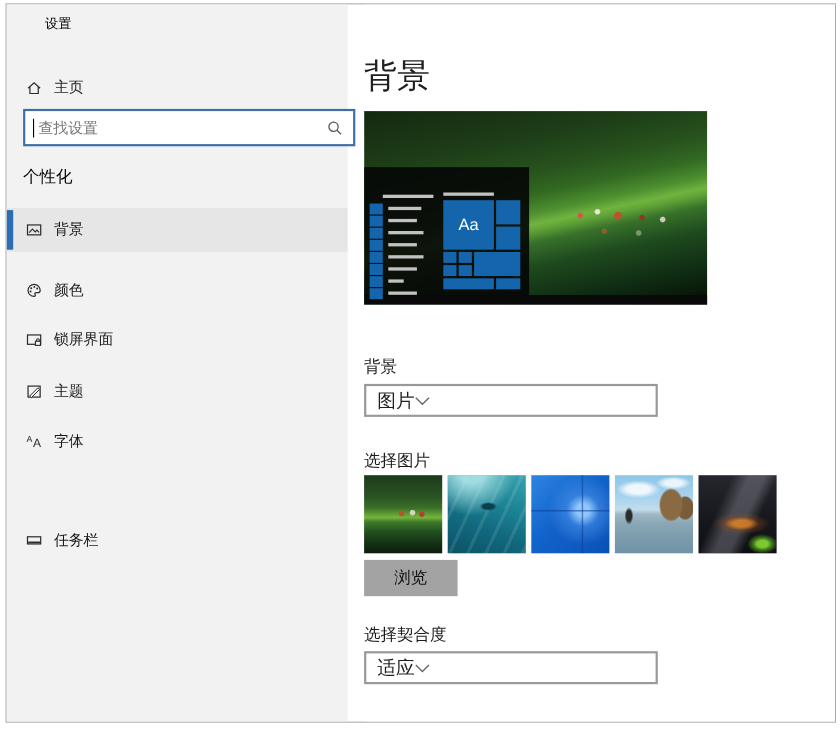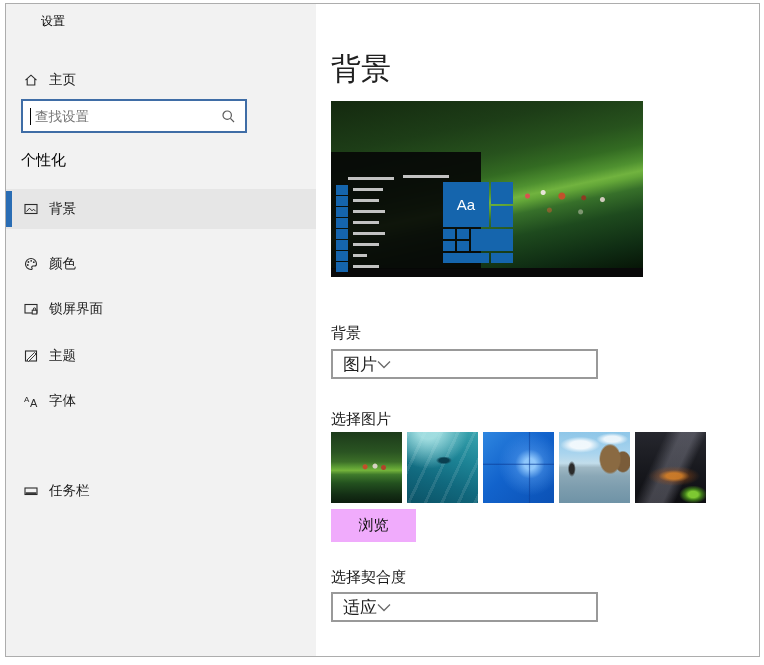--- a/index.html
+++ b/index.html
@@ -10,21 +10,21 @@
   .window { position:absolute; left:5px; top:3px; width:755px; height:654px;
             background:#fff; border:1px solid #adadad; overflow:hidden; }
 
   
   .sidebar { position:absolute; left:0; top:0; width:310px; height:100%;
              background:#f2f2f2; }
   .app-title { position:absolute; left:15px; top:9px; font-size:12px; color:#000;margin-left:20px; }
   .home-row { position:absolute; left:0; top:57px; width:310px; height:38px;
               display:flex; align-items:center; padding-left:17px; cursor:default; }
   .home-row .lbl { margin-left:10px; font-size:13.5px; }
-  .searchbox { position:absolute; left:15px; top:95px; width:226px; height:34px;
+  .searchbox { position:absolute; left:15px; top:95px; width:302px; height:34px;
                background:#fff; border:2px solid #3f6da6; display:flex; align-items:center; }
   .caret-bar { width:1px; height:17px; background:#000; margin-left:7px; }
   .searchbox input { flex:1; border:none; outline:none; background:transparent;
                      font-size:13.5px; padding:0 4px; color:#222;
                      font-family:"Liberation Sans","DejaVu Sans",sans-serif; }
   .searchbox input::placeholder { color:#757575; opacity:1; }
   .searchbox svg { margin-right:9px; flex:none; }
   .section-header { position:absolute; left:15px; top:147px; font-size:15px; font-weight:normal; color:#000; }
 
   .navrow { position:absolute; left:0; width:310px; height:40px; display:flex;
@@ -53,21 +53,21 @@
       radial-gradient(circle at 74% 54%, #c0522b 0 3px, rgba(0,0,0,0) 4px),
       radial-gradient(circle at 81% 55%, #8c3b22 0 2px, rgba(0,0,0,0) 3px),
       radial-gradient(circle at 87% 56%, #d0cabc 0 2px, rgba(0,0,0,0) 3px),
       radial-gradient(circle at 70% 62%, rgba(200,90,50,.55) 0 2px, rgba(0,0,0,0) 3px),
       radial-gradient(circle at 80% 63%, rgba(225,220,205,.45) 0 2px, rgba(0,0,0,0) 3px),
       linear-gradient(168deg,#14290f 0%,#1d3d17 22%,#27521d 36%,#336b22 45%,#4f9130 52%,#71b33f 56%,#63a638 58%,#37702a 63%,#1e4a1e 72%,#0f2c13 86%,#071607 96%,#030803 100%); }
   .startmenu { position:absolute; left:0; top:51px; width:150px; height:117px;
                background:rgba(6,8,6,0.92); }
   .sm-line { position:absolute; height:3px; background:#c2c2c2; }
   .sm-sq { position:absolute; left:5px; width:12px; height:10px; background:#1565ad; }
-  .tile { position:absolute; background:#1565ad;margin-left:40px; }
+  .tile { position:absolute; background:#1565ad; }
   .tile-aa { left:72px; top:30px; width:46px; height:45px; display:flex;
              align-items:center; justify-content:center; color:#fff; font-size:15px; }
 
   .field-label { position:absolute; left:0; font-size:15px; color:#1b1b1b; }
   .dropdown { position:absolute; left:0; width:267px; height:30px; background:#fff;
               border:2px solid #999; display:flex; align-items:center;
               justify-content:flex-start; padding:0 10px; font-size:17px; cursor:default; }
 
   .thumb { position:absolute; top:428px; width:71px; height:71px; cursor:pointer; }
   .thumb1 { left:0;
@@ -97,21 +97,21 @@
       radial-gradient(ellipse 16px 6px at 75% 10%, rgba(255,255,255,.8) 0 50%, rgba(0,0,0,0) 100%),
       linear-gradient(180deg,#8ec6e8 0%,#a9d4ee 30%,#c2ddeb 44%,#9fb8c4 50%,#8aa7b6 62%,#7d9dae 78%,#6f93a6 100%); }
   .thumb5 { left:304px;
     background-image:
       radial-gradient(ellipse 14px 9px at 82% 88%, #7ec832 0 35%, #3f7a1a 60%, rgba(0,0,0,0) 100%),
       radial-gradient(ellipse 26px 10px at 55% 62%, rgba(223,130,35,.85) 0 30%, rgba(160,80,25,.35) 60%, rgba(0,0,0,0) 100%),
       linear-gradient(115deg, rgba(0,0,0,0) 30%, rgba(165,165,180,.35) 45% 58%, rgba(0,0,0,0) 70%),
       linear-gradient(180deg,#26272e 0%,#17181d 55%,#0e0e12 100%); }
 
   .browse-btn { position:absolute; left:0; top:505px; width:85px; height:33px;
-                background:#f0abfc; border:none; font-size:15px; color:#111;
+                background:#a3a3a3; border:none; font-size:15px; color:#111;
                 display:flex; align-items:center; justify-content:center; cursor:pointer;
                 font-family:Liberation Serif, serif; }
 </style>
 </head>
 <body>
 
 <div id="stage">
   <div class="window">
 
     <div class="sidebar">

